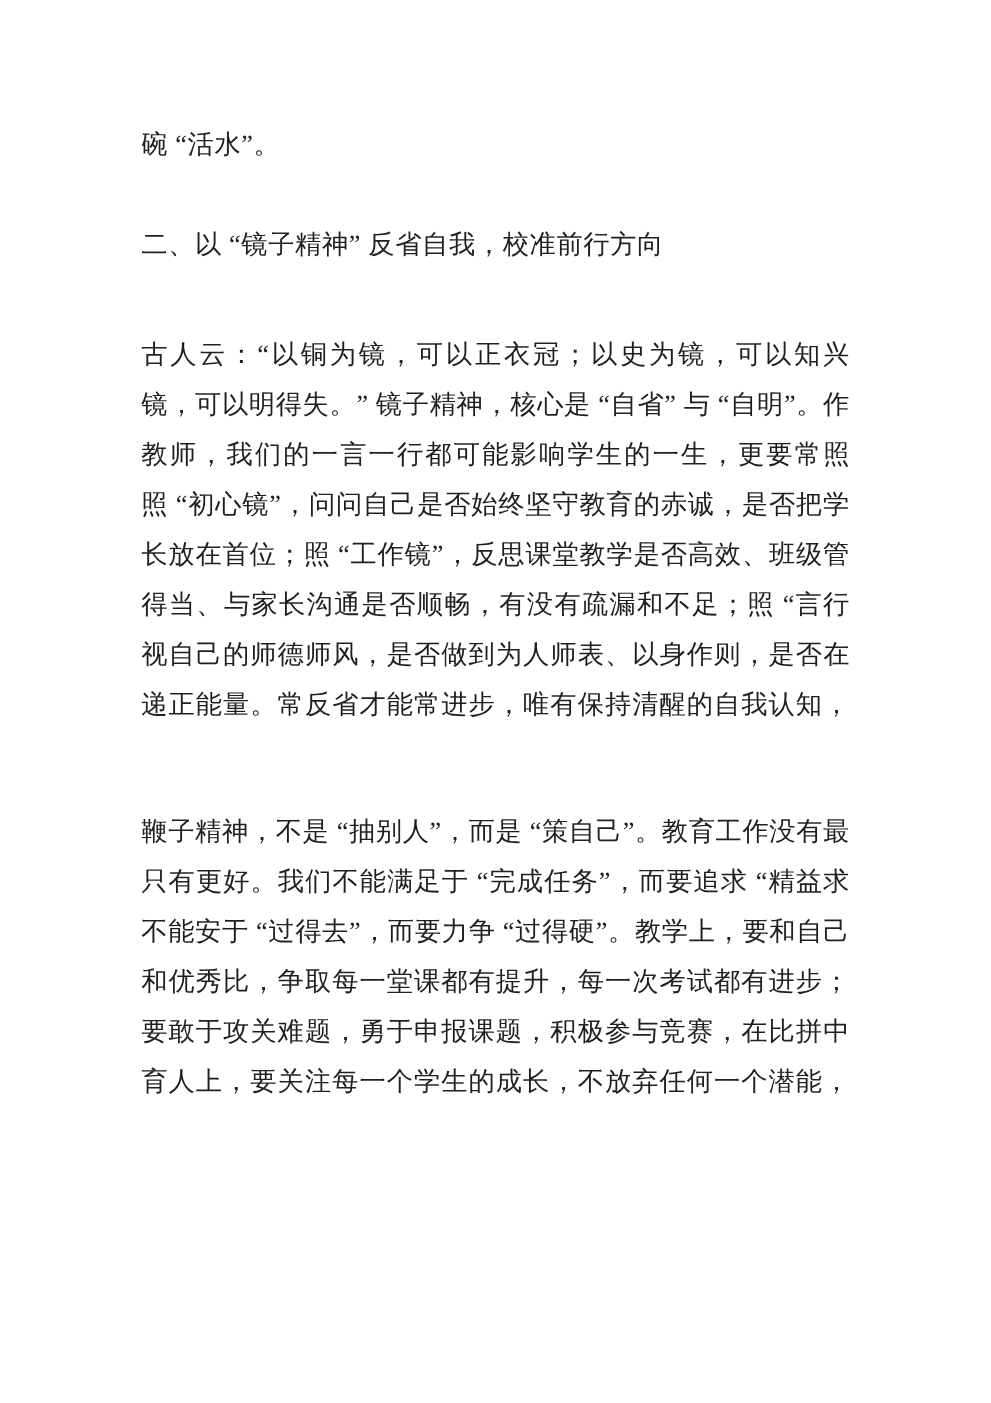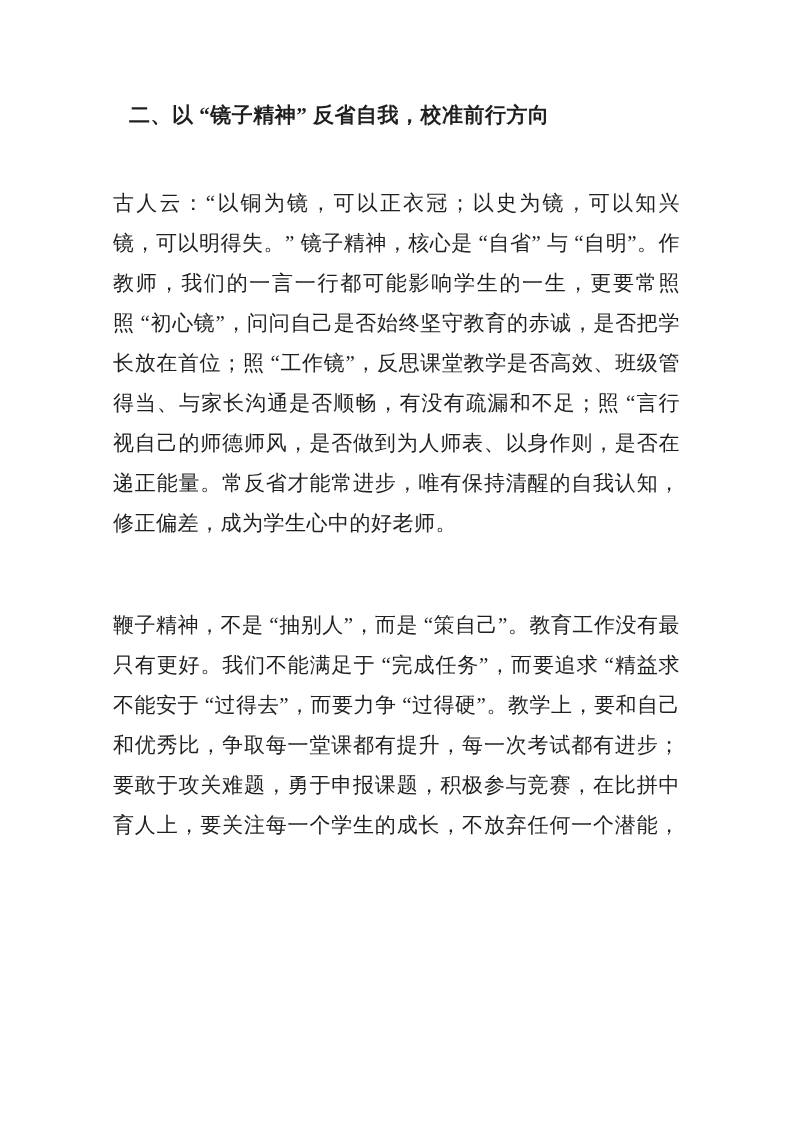--- a/index.html
+++ b/index.html
@@ -22,47 +22,48 @@
   .mb-62 { margin-bottom: 62px; }
   .line {
     font-size: 21px;
     line-height: 40px;
     height: 40px;
     overflow: hidden;
     text-align: left;
     letter-spacing: 0.5px;
   }
   .heading .line {
-    font-weight: bold;
-    margin-left: 16px;
+    font-weight: normal;
   }
   .line.just {
     text-align: justify;
     text-align-last: justify;
     text-justify: inter-character;
   }
 </style>
 </head>
 <body>
 
 <div class="page">
   <div class="doc">
+      <div class="block body mb-40">
+        <div class="line">碗 “活水”。</div>
+      </div>
       <div class="block heading mb-48">
         <div class="line">二、以 “镜子精神” 反省自我，校准前行方向</div>
       </div>
       <div class="block body mb-62">
         <div class="line just">古人云：“以铜为镜，可以正衣冠；以史为镜，可以知兴替；以人为</div>
         <div class="line just">镜，可以明得失。” 镜子精神，核心是 “自省” 与 “自明”。作为</div>
         <div class="line just">教师，我们的一言一行都可能影响学生的一生，更要常照 “三面镜”：</div>
         <div class="line just">照 “初心镜”，问问自己是否始终坚守教育的赤诚，是否把学生的成</div>
         <div class="line just">长放在首位；照 “工作镜”，反思课堂教学是否高效、班级管理是否</div>
         <div class="line just">得当、与家长沟通是否顺畅，有没有疏漏和不足；照 “言行镜”，审</div>
         <div class="line just">视自己的师德师风，是否做到为人师表、以身作则，是否在细节中传</div>
         <div class="line just">递正能量。常反省才能常进步，唯有保持清醒的自我认知，才能不断</div>
-        <div class="line">修正偏差，成为学生心中的好老师。</div>
       </div>
       <div class="block body">
         <div class="line just">鞭子精神，不是 “抽别人”，而是 “策自己”。教育工作没有最好，</div>
         <div class="line just">只有更好。我们不能满足于 “完成任务”，而要追求 “精益求精”；</div>
         <div class="line just">不能安于 “过得去”，而要力争 “过得硬”。教学上，要和自己比，</div>
         <div class="line just">和优秀比，争取每一堂课都有提升，每一次考试都有进步；教研上，</div>
         <div class="line just">要敢于攻关难题，勇于申报课题，积极参与竞赛，在比拼中锤炼本领；</div>
         <div class="line just">育人上，要关注每一个学生的成长，不放弃任何一个潜能，用 “不</div>
       </div>
     </div>

